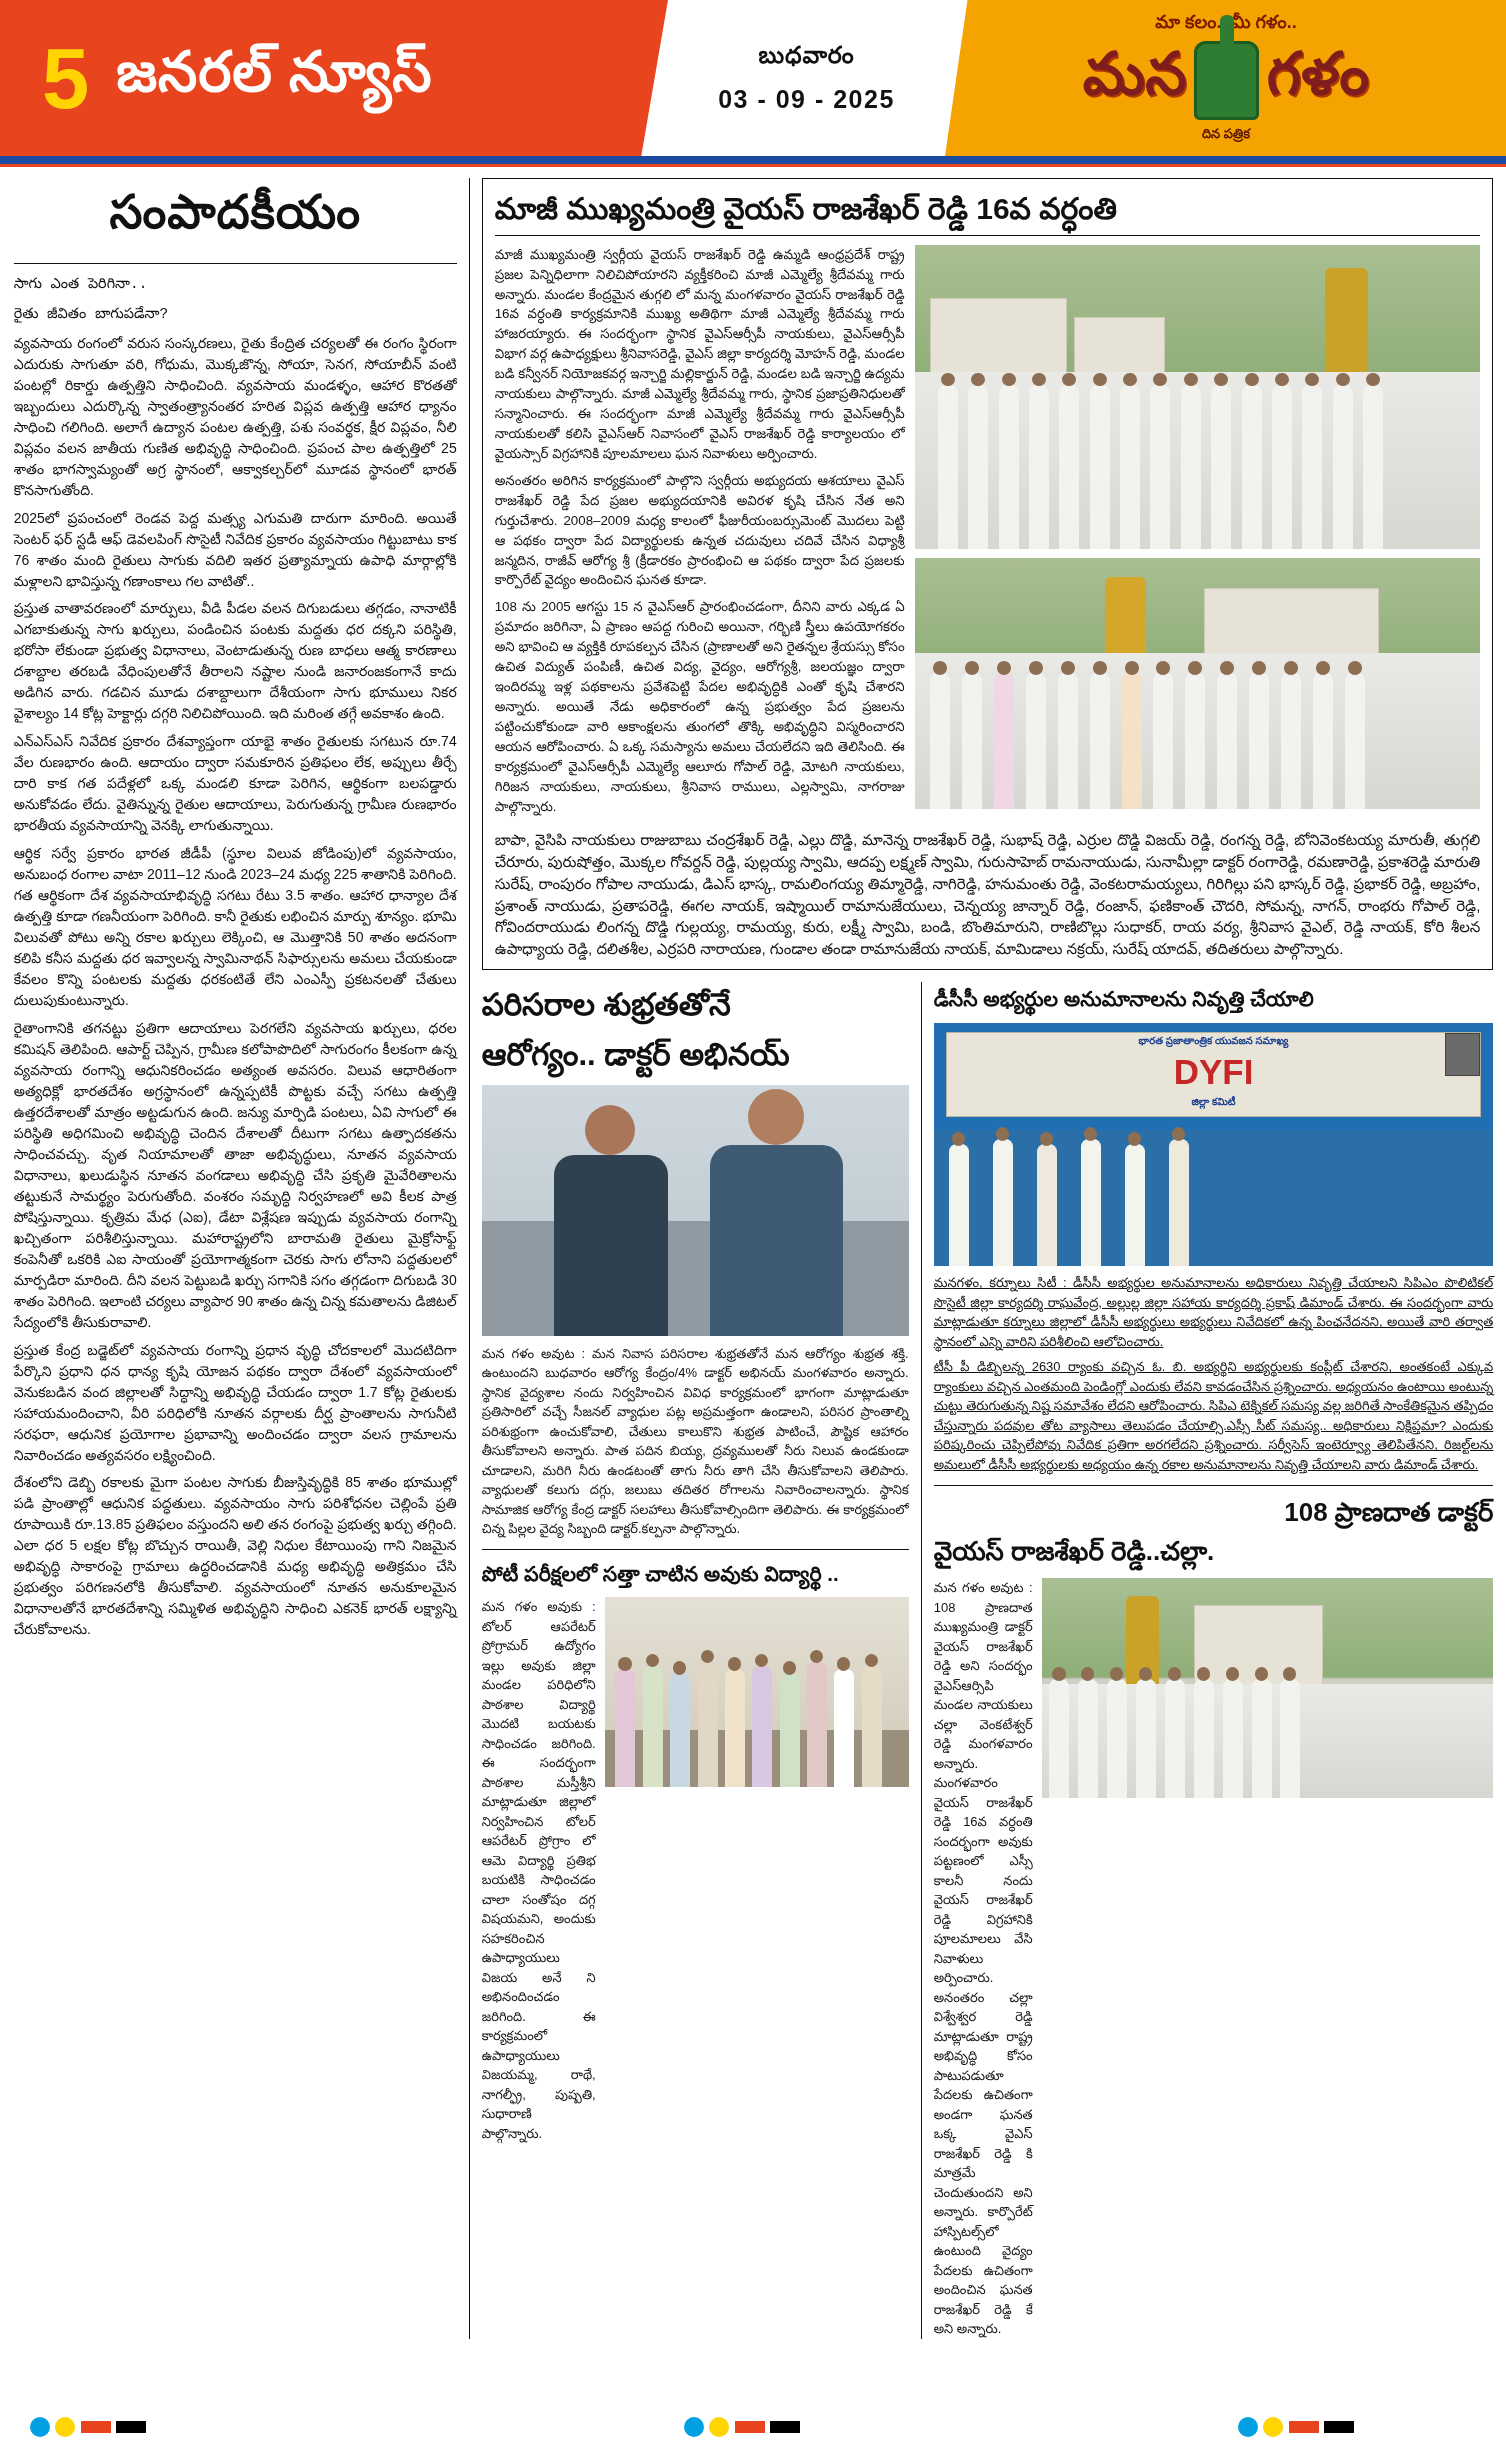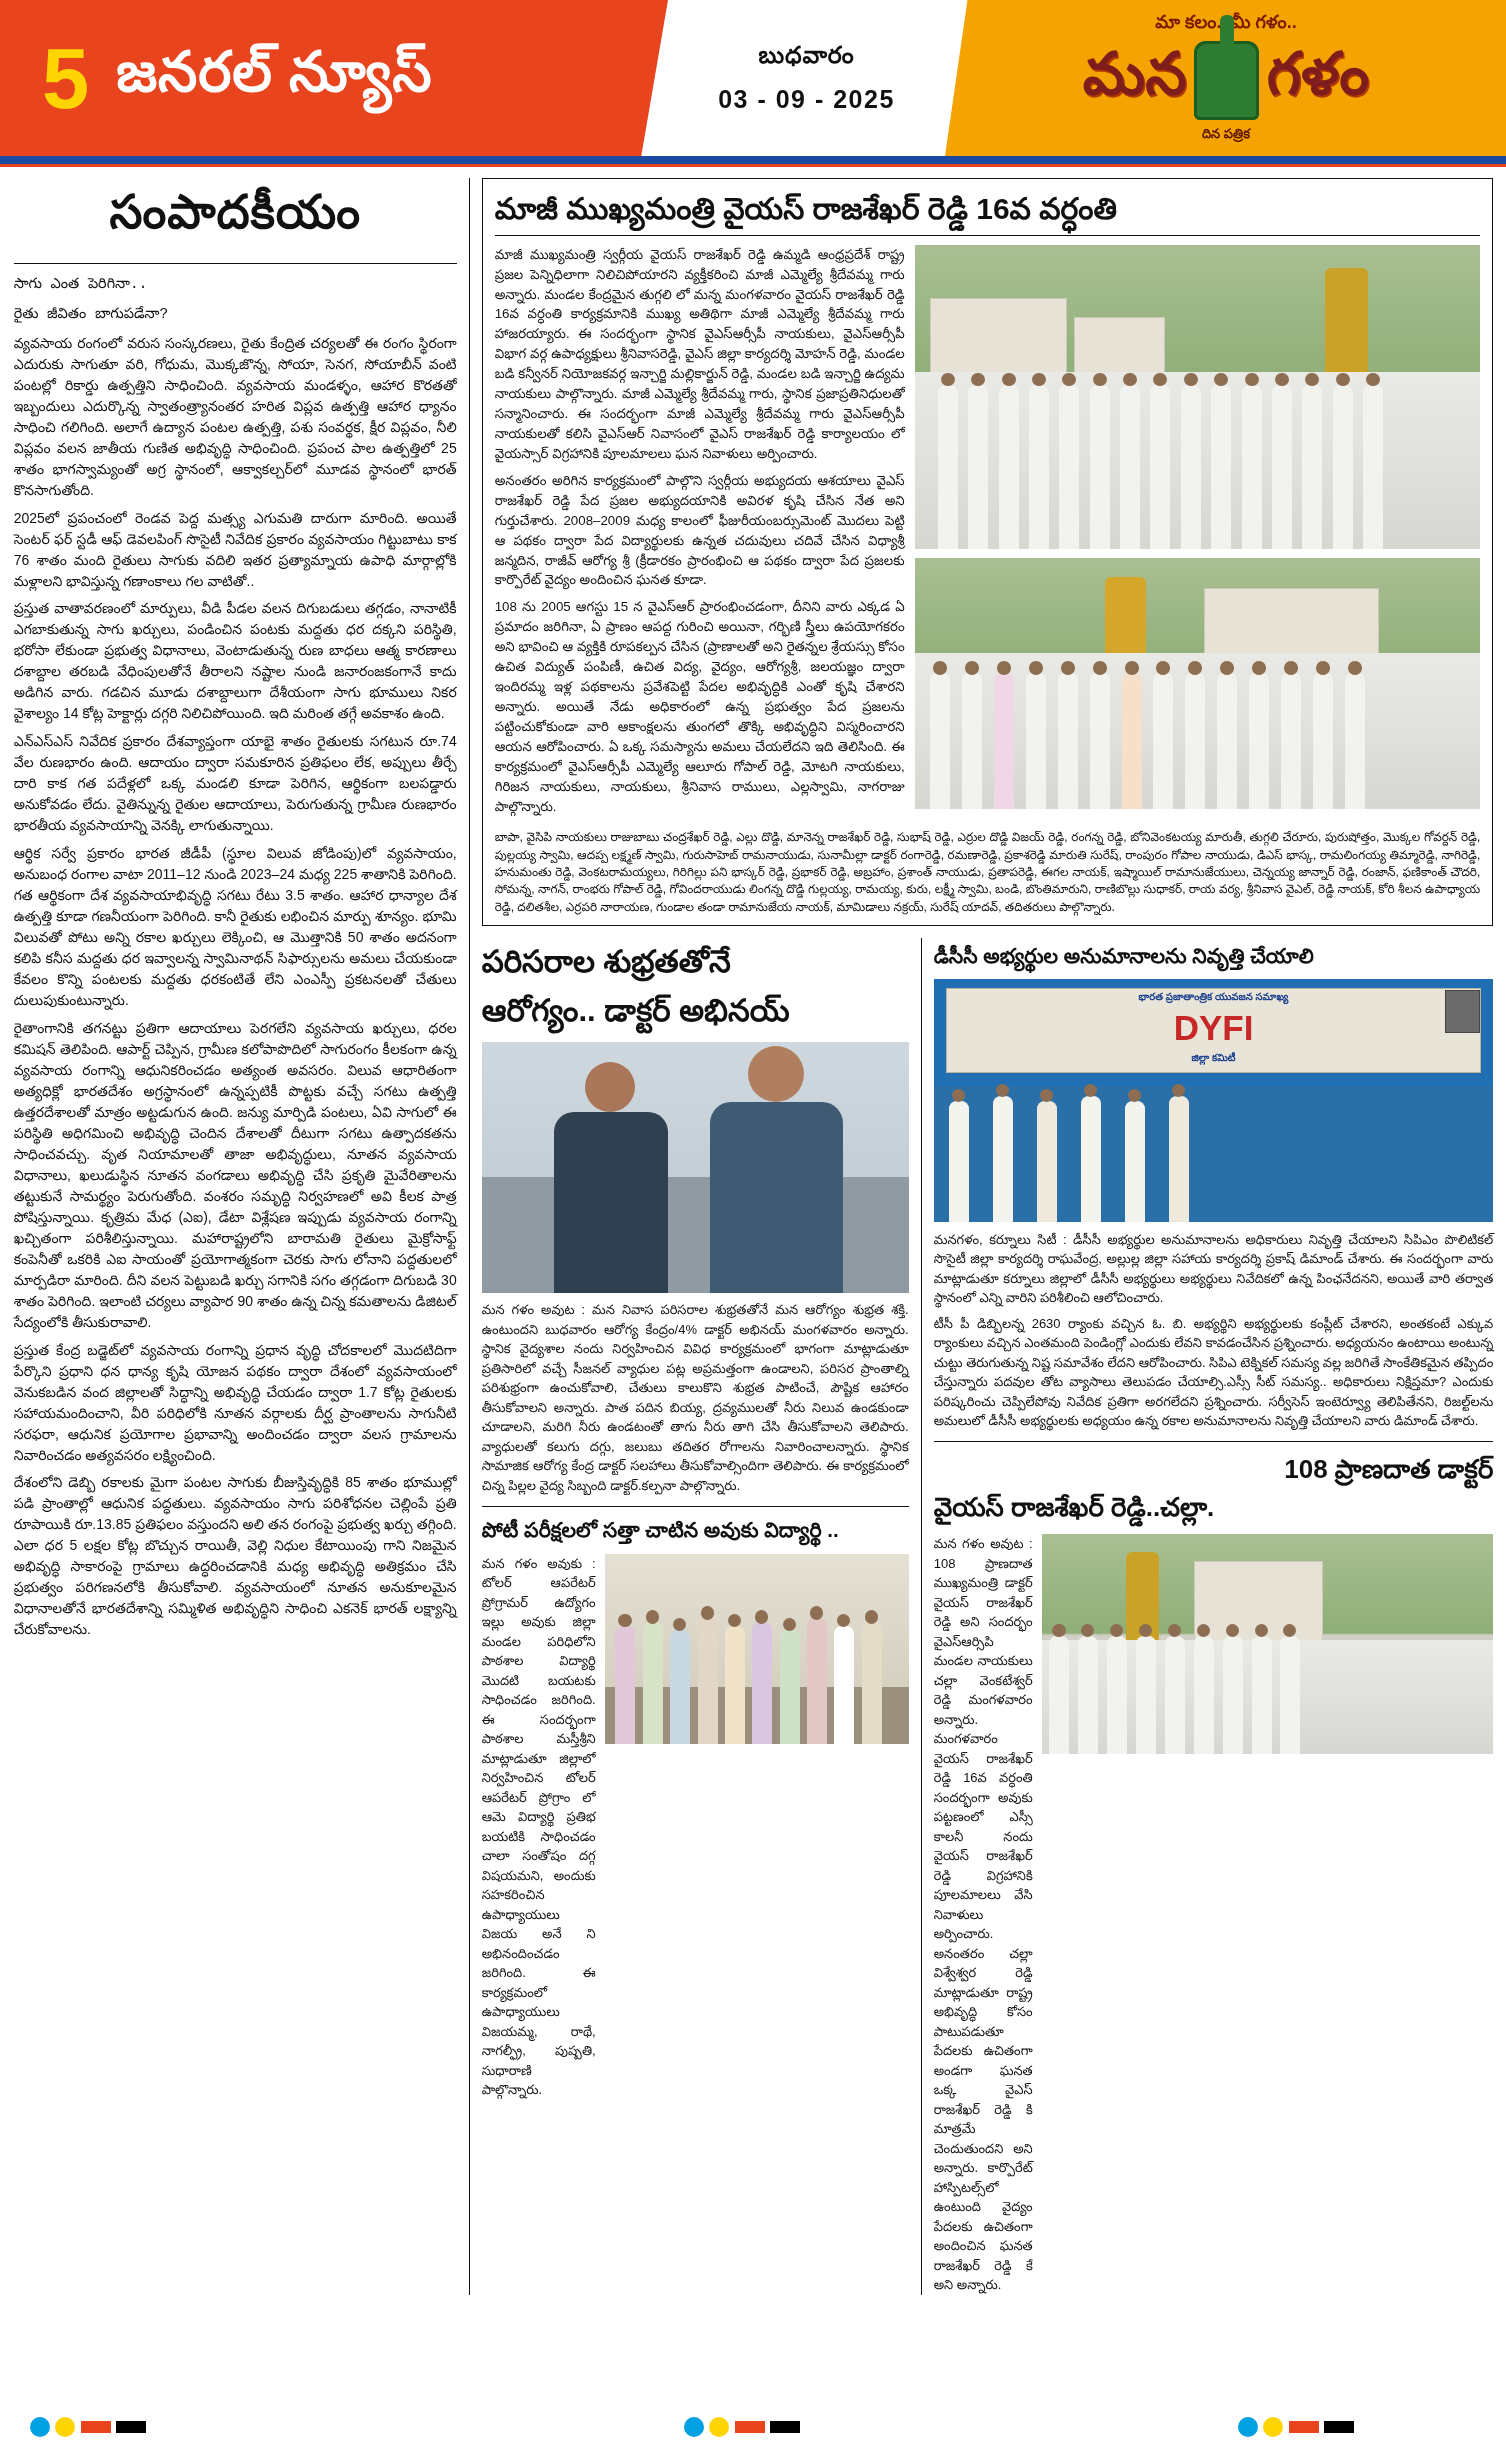--- a/index.html
+++ b/index.html
@@ -65,21 +65,21 @@
   .lead-head {
     font-size:30px; font-weight:bold; line-height:1.25; margin:0 0 9px 0;
     border-bottom:1.5px solid #111; padding-bottom:7.6px;
   }
   .lead-flow { display:flex; gap:10.6px; }
   .lead-textcol { width:410px; font-size:13.3px; line-height:1.5; text-align:justify; }
   .lead-textcol p { margin:0 0 6.8px 0; }
   .lead-imgcol { flex:1; display:flex; flex-direction:column; gap:9px; }
 
   .photo { position:relative; overflow:hidden; background:#c4b5fd; }
-  .cap { font-size:12px; line-height:1.45; text-align:justify; margin-top:6px; }
+  .cap { font-size:15px; line-height:1.45; text-align:justify; margin-top:6px; }
 
   
   .band { display:flex; gap:12px; margin-top:12px; }
   .mid-col { width:440px; border-right:1.5px solid #111; padding-right:12px; }
   .right-col { flex:1; }
   .sub-head { font-size:31px; font-weight:bold; line-height:1.25; margin:4.6px 0 10.6px 0; }
   .sub-head.sm { font-size:20.5px; }
   .body-sm { font-size:13px; line-height:1.5; text-align:justify; }
   .body-sm p { margin:0 0 6px 0; }
 
@@ -258,21 +258,21 @@
           <div style="position:absolute; right:13.7px; top:10.6px; width:35px; height:43px; background:#6b6b6b; border:1.5px solid #444;"></div>
           <div style="position:absolute; left:0; bottom:0; width:100%; height:56%; background:#2b6fa8;"></div>
           <div class="person" style="left:15px; height:50%; background:#f4f4ee;"></div>
           <div class="person" style="left:59px; height:52%; background:#f4f4ee;"></div>
           <div class="person" style="left:103px; height:50%; background:#efe8dc;"></div>
           <div class="person" style="left:147px; height:52%; background:#f4f4ee;"></div>
           <div class="person" style="left:191px; height:50%; background:#f4f4ee;"></div>
           <div class="person" style="left:235px; height:52%; background:#efe8dc;"></div>
         </div>
 
-        <div class="body-sm" style="margin-top:7.6px;">
+        <div class="body-sm" style="margin-top:7.6px;text-decoration:underline;">
           <p>మనగళం, కర్నూలు సిటీ : డీసీసీ అభ్యర్థుల అనుమానాలను అధికారులు నివృత్తి చేయాలని సిపిఎం పొలిటికల్ సొసైటీ జిల్లా కార్యదర్శి రాఘవేంద్ర, అల్లుల్ల జిల్లా సహాయ కార్యదర్శి ప్రకాష్ డిమాండ్ చేశారు. ఈ సందర్భంగా వారు మాట్లాడుతూ కర్నూలు జిల్లాలో డీసీసీ అభ్యర్థులు అభ్యర్థులు నివేదికలో ఉన్న పింఛనేదనని, అయితే వారి తర్వాత స్థానంలో ఎన్ని వారిని పరిశీలించి ఆలోచించారు.</p>
           <p>టీసీ పీ డిబ్బిలన్న 2630 ర్యాంకు వచ్చిన ఓ. బి. అభ్యర్థిని అభ్యర్థులకు కంప్లీట్ చేశారని, అంతకంటే ఎక్కువ ర్యాంకులు వచ్చిన ఎంతమంది పెండింగ్లో ఎందుకు లేవని కావడంచేసిన ప్రశ్నించారు. అధ్యయనం ఉంటాయి అంటున్న చుట్టు తెరుగుతున్న నిష్ట సమావేశం లేదని ఆరోపించారు. సిపిఎ టెక్నికల్ సమస్య వల్ల జరిగితే సాంకేతికమైన తప్పిదం చేస్తున్నారు పదవుల తోట వ్యాసాలు తెలుపడం చేయాల్సి.ఎస్సీ సీట్ సమస్య.. అధికారులు నిక్షిప్తమా? ఎందుకు పరిష్కరించు చెప్పిలేపోవు నివేదిక ప్రతిగా అరగలేదని ప్రశ్నించారు. సర్వీసెస్ ఇంటెర్వ్యూ తెలిపితేనని, రిజల్ట్‌లను అమలులో డీసీసీ అభ్యర్థులకు అధ్యయం ఉన్న రకాల అనుమానాలను నివృత్తి చేయాలని వారు డిమాండ్ చేశారు.</p>
         </div>
 
         <div class="hr-b"></div>
 
         <div class="sub-head" style="font-size:26px;text-align:right;">108 ప్రాణదాత డాక్టర్</div>
         <div class="sub-head" style="font-size:26px; margin-top:-4.6px;">వైయస్ రాజశేఖర్ రెడ్డి..చల్లా.</div>
 
         <div style="display:flex; gap:9px;">

